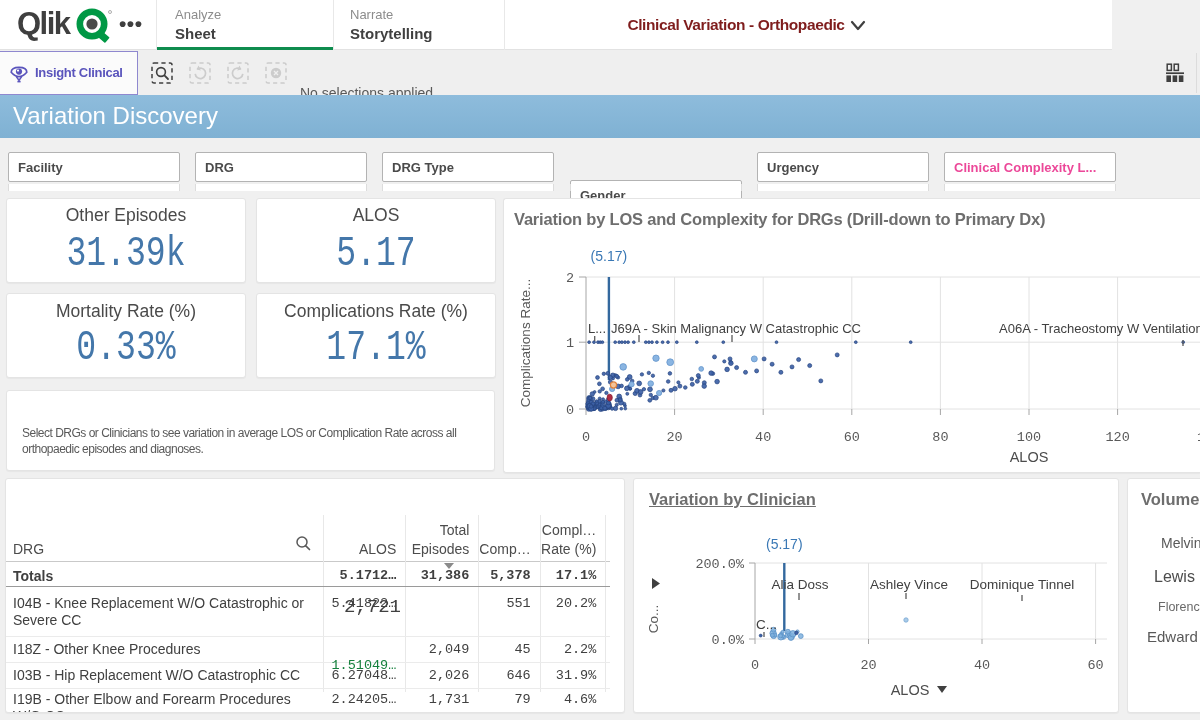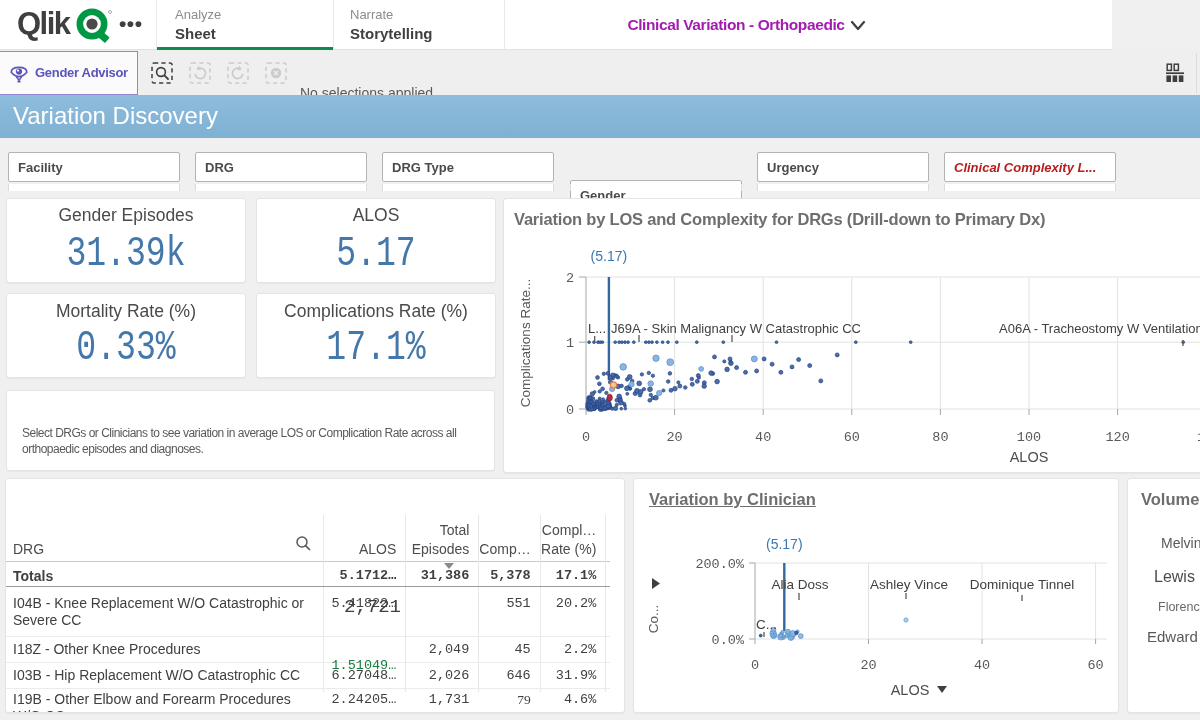--- a/index.html
+++ b/index.html
@@ -21,36 +21,36 @@
   <div class="abs" style="left:119px;top:12px;font-size:21px;font-weight:bold;color:#3f3f3f;letter-spacing:0.5px;">•••</div>
 
   <div class="abs" style="left:156px;top:0;width:177px;height:50px;border-left:1px solid #e8e8e8;"></div>
   <div class="abs" style="left:333px;top:0;width:172px;height:50px;border-left:1px solid #e8e8e8;border-right:1px solid #e8e8e8;"></div>
   <div class="abs" style="left:175px;top:7px;font-size:13px;color:#8c8c8c;">Analyze</div>
   <div class="abs" style="left:175px;top:25px;font-size:15px;font-weight:bold;color:#404040;">Sheet</div>
   <div class="abs" style="left:350px;top:7px;font-size:13px;color:#8c8c8c;">Narrate</div>
   <div class="abs" style="left:350px;top:25px;font-size:15px;font-weight:bold;color:#404040;">Storytelling</div>
   <div class="abs" style="left:157px;top:47px;width:176px;height:3px;background:#0e8c4e;"></div>
 
-  <div class="abs" style="left:436px;top:16px;width:600px;text-align:center;font-size:15.5px;font-weight:bold;color:#a21caf;letter-spacing:-0.4px;">Clinical Variation - Orthopaedic</div>
+  <div class="abs" style="left:436px;top:16px;width:600px;text-align:center;font-size:15.5px;font-weight:bold;color:#7f1d1d;letter-spacing:-0.4px;">Clinical Variation - Orthopaedic</div>
   <svg class="abs" style="left:850px;top:20px;" width="16" height="12" viewBox="0 0 16 12">
       <polyline points="2,2 8,9 14,2" fill="none" stroke="#404040" stroke-width="2.2" stroke-linecap="round" stroke-linejoin="round"></polyline>
     </svg>
 </div>
 
 <div class="abs" style="left:0;top:50px;width:1200px;height:45px;background:#efefef;">
   <div class="abs" style="left:0;top:1px;width:138px;height:44px;background:#fbfbfb;border:1px solid #8f88cf;border-left:none;"></div>
   <svg class="abs" style="left:9px;top:14px;" width="20" height="20" viewBox="0 0 20 20">
     <path d="M2.2 8.2 Q2.2 3.4 10 3.4 Q17.8 3.4 17.8 8.2 Q14 12.6 10 12.6 Q6 12.6 2.2 8.2 Z" fill="none" stroke="#5a54bc" stroke-width="1.7"></path>
     <circle cx="10" cy="7.6" r="3.1" fill="#5a54bc"></circle>
     <circle cx="9" cy="6.6" r="1.1" fill="#fbfbfb"></circle>
     <path d="M7.2 12.4 L10 16.4 L12.8 12.4" fill="none" stroke="#5a54bc" stroke-width="1.6"></path>
     <rect x="8.4" y="16.8" width="3.2" height="1.6" fill="#5a54bc"></rect>
   </svg>
-  <div class="abs" style="left:35px;top:15px;font-size:13px;font-weight:bold;color:#5a54bc;letter-spacing:-0.3px;">Gender Advisor</div>
+  <div class="abs" style="left:35px;top:15px;font-size:13px;font-weight:bold;color:#5a54bc;letter-spacing:-0.3px;">Insight Clinical</div>
 
   <svg class="abs" style="left:151px;top:12px;" width="22" height="22" viewBox="0 0 22 22">
     <rect x="1" y="1" width="20" height="20" rx="2" fill="none" stroke="#3f3f3f" stroke-width="1.5" stroke-dasharray="4.2 3.2"></rect>
     <circle cx="10" cy="10" r="4.4" fill="none" stroke="#3f3f3f" stroke-width="1.6"></circle>
     <line x1="13.4" y1="13.4" x2="17" y2="17" stroke="#3f3f3f" stroke-width="1.8" stroke-linecap="round"></line>
   </svg>
   <svg class="abs" style="left:189px;top:12px;" width="22" height="22" viewBox="0 0 22 22">
     <rect x="1" y="1" width="20" height="20" rx="2" fill="none" stroke="#cccccc" stroke-width="1.5" stroke-dasharray="4.2 3.2"></rect>
     <path d="M6.2 11.8 A5.2 5.2 0 1 0 8.2 7.2" fill="none" stroke="#cccccc" stroke-width="1.7"></path>
     <path d="M9.5 3.6 L7.6 7.6 L11.8 8.6 Z" fill="#cccccc"></path>
@@ -95,26 +95,26 @@
 <div class="abs" style="left:382px;top:184px;width:172px;height:7px;background:#fff;border-left:1px solid #dcdcdc;border-right:1px solid #dcdcdc;"></div>
 <div class="abs" style="left:570px;top:152px;width:172px;height:30px;background:#fff;border:1px solid #b3b3b3;border-radius:2px;margin-top:28px;">
     <div style="margin:7px 0 0 9px;font-size:13px;font-weight:bold;color:#4a4a4a;white-space:nowrap;overflow:hidden;">Gender</div>
   </div>
 <div class="abs" style="left:570px;top:184px;width:172px;height:7px;background:#fff;border-left:1px solid #dcdcdc;border-right:1px solid #dcdcdc;"></div>
 <div class="abs" style="left:757px;top:152px;width:172px;height:30px;background:#fff;border:1px solid #b3b3b3;border-radius:2px;">
     <div style="margin:7px 0 0 9px;font-size:13px;font-weight:bold;color:#4a4a4a;white-space:nowrap;overflow:hidden;">Urgency</div>
   </div>
 <div class="abs" style="left:757px;top:184px;width:172px;height:7px;background:#fff;border-left:1px solid #dcdcdc;border-right:1px solid #dcdcdc;"></div>
 <div class="abs" style="left:944px;top:152px;width:172px;height:30px;background:#fff;border:1px solid #b3b3b3;border-radius:2px;">
-    <div style="margin:7px 12px 0 9px;font-size:13px;font-weight:bold;color:#b91c1c;white-space:nowrap;overflow:hidden;font-style:italic;">Clinical Complexity L...</div>
+    <div style="margin:7px 12px 0 9px;font-size:13px;font-weight:bold;color:#ec4899;white-space:nowrap;overflow:hidden;">Clinical Complexity L...</div>
   </div>
 <div class="abs" style="left:944px;top:184px;width:172px;height:7px;background:#fff;border-left:1px solid #dcdcdc;border-right:1px solid #dcdcdc;"></div>
 
 <div class="panel" style="left:6px;top:198px;width:240px;height:85px;">
-    <div class="abs" style="left:0;top:6px;width:100%;text-align:center;font-size:17.5px;color:#4a4a4a;">Gender Episodes</div>
+    <div class="abs" style="left:0;top:6px;width:100%;text-align:center;font-size:17.5px;color:#4a4a4a;">Other Episodes</div>
     <div class="abs mono" style="left:0;top:33px;width:100%;height:43px;line-height:43px;text-align:center;font-size:43px;color:#4477aa;transform:scaleX(0.77);">31.39k</div>
   </div>
 <div class="panel" style="left:256px;top:198px;width:240px;height:85px;">
     <div class="abs" style="left:0;top:6px;width:100%;text-align:center;font-size:17.5px;color:#4a4a4a;">ALOS</div>
     <div class="abs mono" style="left:0;top:33px;width:100%;height:43px;line-height:43px;text-align:center;font-size:43px;color:#4477aa;transform:scaleX(0.77);">5.17</div>
   </div>
 <div class="panel" style="left:6px;top:293px;width:240px;height:85px;">
     <div class="abs" style="left:0;top:7px;width:100%;text-align:center;font-size:17.5px;color:#4a4a4a;">Mortality Rate (%)</div>
     <div class="abs mono" style="left:0;top:32px;width:100%;height:43px;line-height:43px;text-align:center;font-size:43px;color:#4477aa;transform:scaleX(0.77);">0.33%</div>
   </div>
@@ -440,21 +440,21 @@
 <div class="abs" style="left:0;top:183.6px;width:604px;height:26px;border-bottom:1px solid #ebebeb;"></div>
 <div class="abs" style="left:7px;top:188.1px;width:300px;font-size:14px;line-height:16.5px;color:#404040;">I03B - Hip Replacement W/O Catastrophic CC</div>
 <div class="abs mono" style="left:280.3px;top:189.1px;width:110px;text-align:right;font-size:13.5px;color:#404040;">6.27048…</div>
 <div class="abs mono" style="left:353.3px;top:189.1px;width:110px;text-align:right;font-size:13.5px;color:#404040;">2,026</div>
 <div class="abs mono" style="left:414.70000000000005px;top:189.1px;width:110px;text-align:right;font-size:13.5px;color:#404040;">646</div>
 <div class="abs mono" style="left:480.29999999999995px;top:189.1px;width:110px;text-align:right;font-size:13.5px;color:#404040;">31.9%</div>
 <div class="abs" style="left:0;top:209.6px;width:604px;height:31px;border-bottom:1px solid #ebebeb;"></div>
 <div class="abs" style="left:7px;top:212.1px;width:300px;font-size:14px;line-height:16.5px;color:#404040;">I19B - Other Elbow and Forearm Procedures W/O CC</div>
 <div class="abs mono" style="left:280.3px;top:213.1px;width:110px;text-align:right;font-size:13.5px;color:#404040;">2.24205…</div>
 <div class="abs mono" style="left:353.3px;top:213.1px;width:110px;text-align:right;font-size:13.5px;color:#404040;">1,731</div>
-<div class="abs mono" style="left:414.70000000000005px;top:213.1px;width:110px;text-align:right;font-size:13.5px;color:#404040;font-family:Liberation Serif, serif;">79</div>
+<div class="abs mono" style="left:414.70000000000005px;top:213.1px;width:110px;text-align:right;font-size:13.5px;color:#404040;">79</div>
 <div class="abs mono" style="left:480.29999999999995px;top:213.1px;width:110px;text-align:right;font-size:13.5px;color:#404040;">4.6%</div>
 </div>
 
 <div class="panel" style="left:633px;top:478px;width:486px;height:235px;">
   <div style="position:absolute;left:15px;top:11px;font-size:16.5px;font-weight:bold;color:#6e6e6e;text-decoration:underline;">Variation by Clinician</div>
   <svg width="486" height="235" viewBox="0 0 486 235" style="position:absolute;left:0;top:0;">
     <g stroke="#e2e2e2" stroke-width="1">
       <line x1="234.5" y1="84" x2="234.5" y2="160"></line>
       <line x1="348" y1="84" x2="348" y2="160"></line>
       <line x1="461.6" y1="84" x2="461.6" y2="160"></line>

